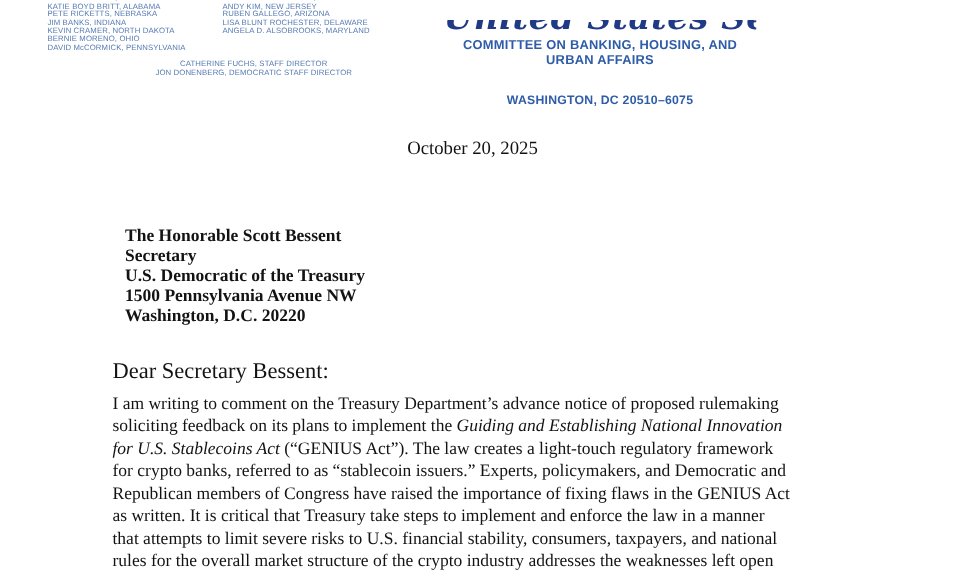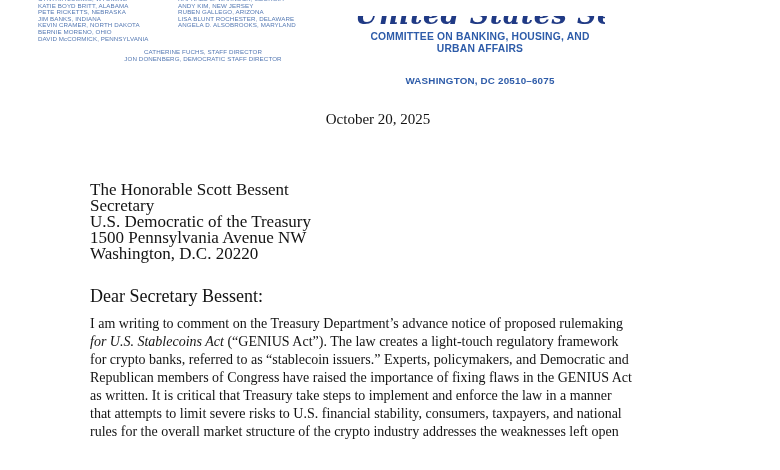--- a/index.html
+++ b/index.html
@@ -87,25 +87,26 @@
     position: absolute;
     top: 111px;
     left: 0;
     width: 756px;
     text-align: center;
     font-size: 15px;
     color: #131313;
   }
   .recipient-block {
     position: absolute;
-    left: 90px;
+    left: 100px;
     top: 182px;
-    font-size: 17px;
+    font-size: 14px;
     line-height: 16px;
     white-space: nowrap;
+    font-weight: bold;
   }
   .salutation {
     position: absolute;
     left: 90px;
     top: 286px;
     font-size: 18px;
     white-space: nowrap;
   }
   .letter-body {
     position: absolute;
@@ -160,20 +161,21 @@
       <div>Secretary</div>
       <div>U.S. Democratic of the Treasury</div>
       <div>1500 Pennsylvania Avenue NW</div>
       <div>Washington, D.C. 20220</div>
     </div>
 
   <div class="salutation">Dear Secretary Bessent:</div>
 
   <div class="letter-body">
       <div class="body-line"><span>I am writing to comment on the Treasury Department’s advance notice of proposed rulemaking</span></div>
+      <div class="body-line"><span>soliciting feedback on its plans to implement the </span><em>Guiding and Establishing National Innovation</em></div>
       <div class="body-line"><em>for U.S. Stablecoins Act</em><span> (“GENIUS Act”). The law creates a light-touch regulatory framework</span></div>
       <div class="body-line"><span>for crypto banks, referred to as “stablecoin issuers.” Experts, policymakers, and Democratic and</span></div>
       <div class="body-line"><span>Republican members of Congress have raised the importance of fixing flaws in the GENIUS Act</span></div>
       <div class="body-line"><span>as written. It is critical that Treasury take steps to implement and enforce the law in a manner</span></div>
       <div class="body-line"><span>that attempts to limit severe risks to U.S. financial stability, consumers, taxpayers, and national</span></div>
       <div class="body-line"><span>rules for the overall market structure of the crypto industry addresses the weaknesses left open</span></div>
     </div>
 
 </div>
 

